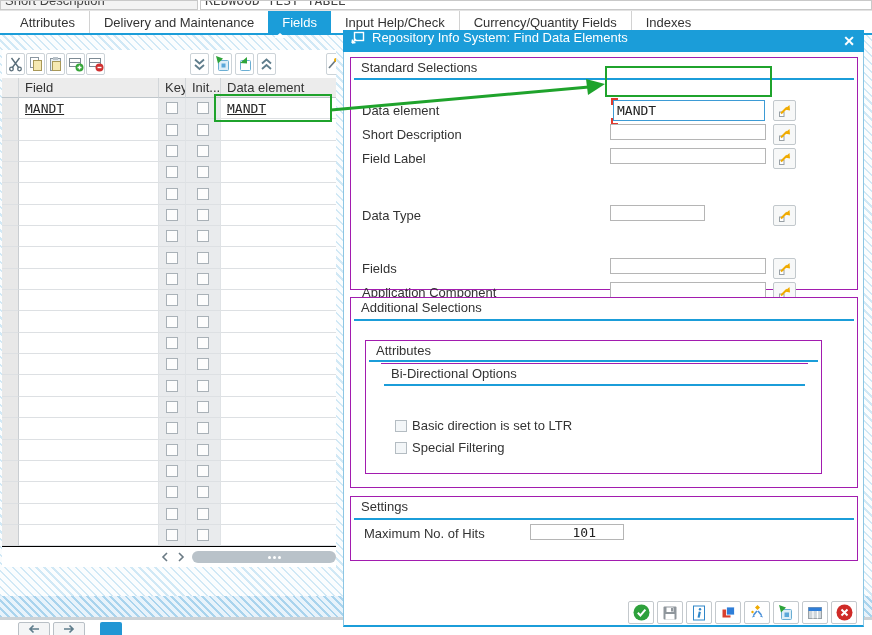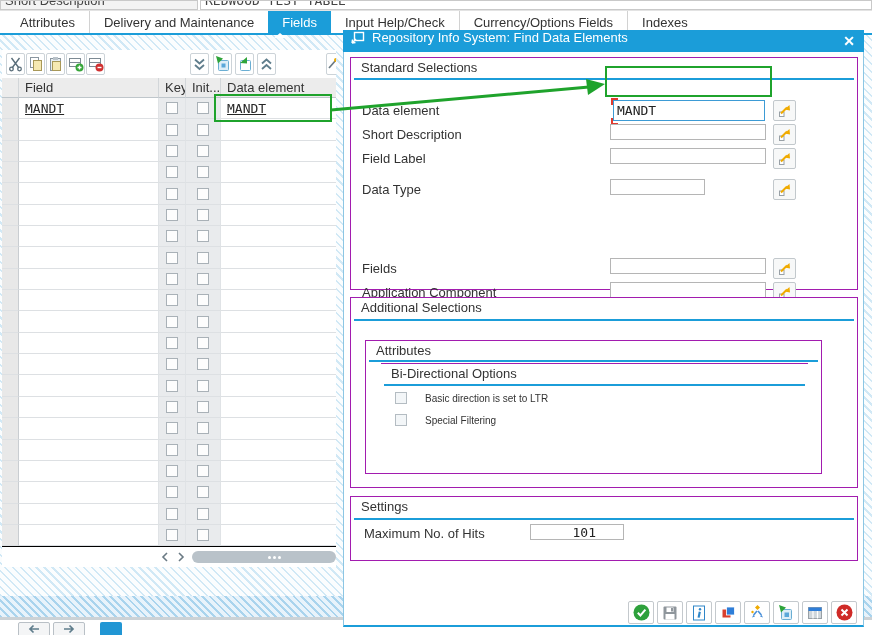--- a/index.html
+++ b/index.html
@@ -61,21 +61,21 @@
   .dclose{position:absolute;right:6px;top:2px;width:18px;height:18px;color:#fff;font-size:14px;font-weight:bold;text-align:center;line-height:18px;}
   .frame{position:absolute;border:1px solid #a21caf;background:#fff;box-sizing:border-box;}
   .ftitle{position:absolute;left:8px;top:2px;font-size:13px;color:#333;white-space:nowrap;background:#fff;padding:0 2px;}
   .frule{position:absolute;left:3px;right:3px;height:2px;background:#1b9dd9;}
   .drow{position:absolute;left:0;right:0;height:21px;}
   .dlabel{position:absolute;font-size:13px;color:#333;line-height:21px;white-space:nowrap;}
   .inp{position:absolute;height:16px;border:1px solid #b5b5b5;background:#fff;font-family:"DejaVu Sans Mono",monospace;font-size:13px;color:#222;padding:0 3px;box-sizing:border-box;outline:none;}
   .inp.focused{border:1px solid #3d9bd5;}
   .inp.num{text-align:right;padding-right:27px;}
   .msel{position:absolute;width:23px;height:21px;background:#f7f8f8;border:1px solid #c2c8cc;border-radius:2px;box-sizing:border-box;display:flex;align-items:center;justify-content:center;}
-  .dcheck{position:absolute;display:flex;align-items:center;gap:18px;font-size:10px;color:#333;}
+  .dcheck{position:absolute;display:flex;align-items:center;gap:5px;font-size:13px;color:#333;margin-top:26px;}
   .dcheck .cb{background:#f3f6f8;border-color:#b4bcc2;}
   .dfoot{position:absolute;left:0;right:6px;top:570px;height:24px;display:flex;justify-content:flex-end;gap:3px;}
   .fbtn{width:26px;height:23px;background:#fff;border:1px solid #c4c9cd;border-radius:2px;box-sizing:border-box;display:flex;align-items:center;justify-content:center;}
   .focusmark{position:absolute;width:5px;height:5px;}
   .fm-tl{border-left:2px solid #e03a2f;border-top:2px solid #e03a2f;}
   .fm-bl{border-left:2px solid #e03a2f;border-bottom:2px solid #e03a2f;}
 
   .overlay{position:absolute;left:0;top:0;width:872px;height:635px;z-index:20;pointer-events:none;}
 </style>
 </head>
@@ -92,21 +92,21 @@
     <div class="sliver val">
         <span>REDWOOD TEST TABLE</span>
       </div>
   </div>
 
   <div class="tabstrip">
     <div class="tab">Attributes</div>
     <div class="tab sep">Delivery and Maintenance</div>
     <div class="tab active">Fields</div>
     <div class="tab">Input Help/Check</div>
-    <div class="tab sep">Currency/Options Fields</div>
+    <div class="tab sep">Currency/Quantity Fields</div>
     <div class="tab sep">Indexes</div>
   </div>
   <div class="tabline"></div>
   <div class="caret"></div>
 
   <div class="panel">
     <div class="toolbar">
       <div class="tbtn" style="left:4px">
         <svg width="15" height="16" viewBox="0 0 15 16">
             <path d="M3.5 2 L11 12 M11.5 2 L4 12" stroke="#5a6e7a" stroke-width="1.4" fill="none"></path>
@@ -499,21 +499,21 @@
         <span class="dlabel" style="left:11px">Field Label</span>
         <input class="inp" style="left: 259px; top: 0px; width: 156px;" value="">
         <div class="msel" style="left:422px;top:0px">
           <svg width="15" height="15" viewBox="0 0 15 15">
               <rect x="2.5" y="9" width="4.5" height="4.5" fill="#fff" stroke="#98a0a6"></rect>
               <path d="M4 10.5 L10 4.5" stroke="#f0ab00" stroke-width="2"></path>
               <polygon points="12.5,2 13,7.5 7.5,6.5" fill="#f0ab00"></polygon>
             </svg>
         </div>
       </div>
-      <div class="drow" style="top:121px">
+      <div class="drow" style="top:147px">
         <span class="dlabel" style="left:11px">Data Type</span>
         <input class="inp" style="left: 259px; top: 0px; width: 95px;" value="">
         <div class="msel" style="left:422px;top:0px">
           <svg width="15" height="15" viewBox="0 0 15 15">
               <rect x="2.5" y="9" width="4.5" height="4.5" fill="#fff" stroke="#98a0a6"></rect>
               <path d="M4 10.5 L10 4.5" stroke="#f0ab00" stroke-width="2"></path>
               <polygon points="12.5,2 13,7.5 7.5,6.5" fill="#f0ab00"></polygon>
             </svg>
         </div>
       </div>

